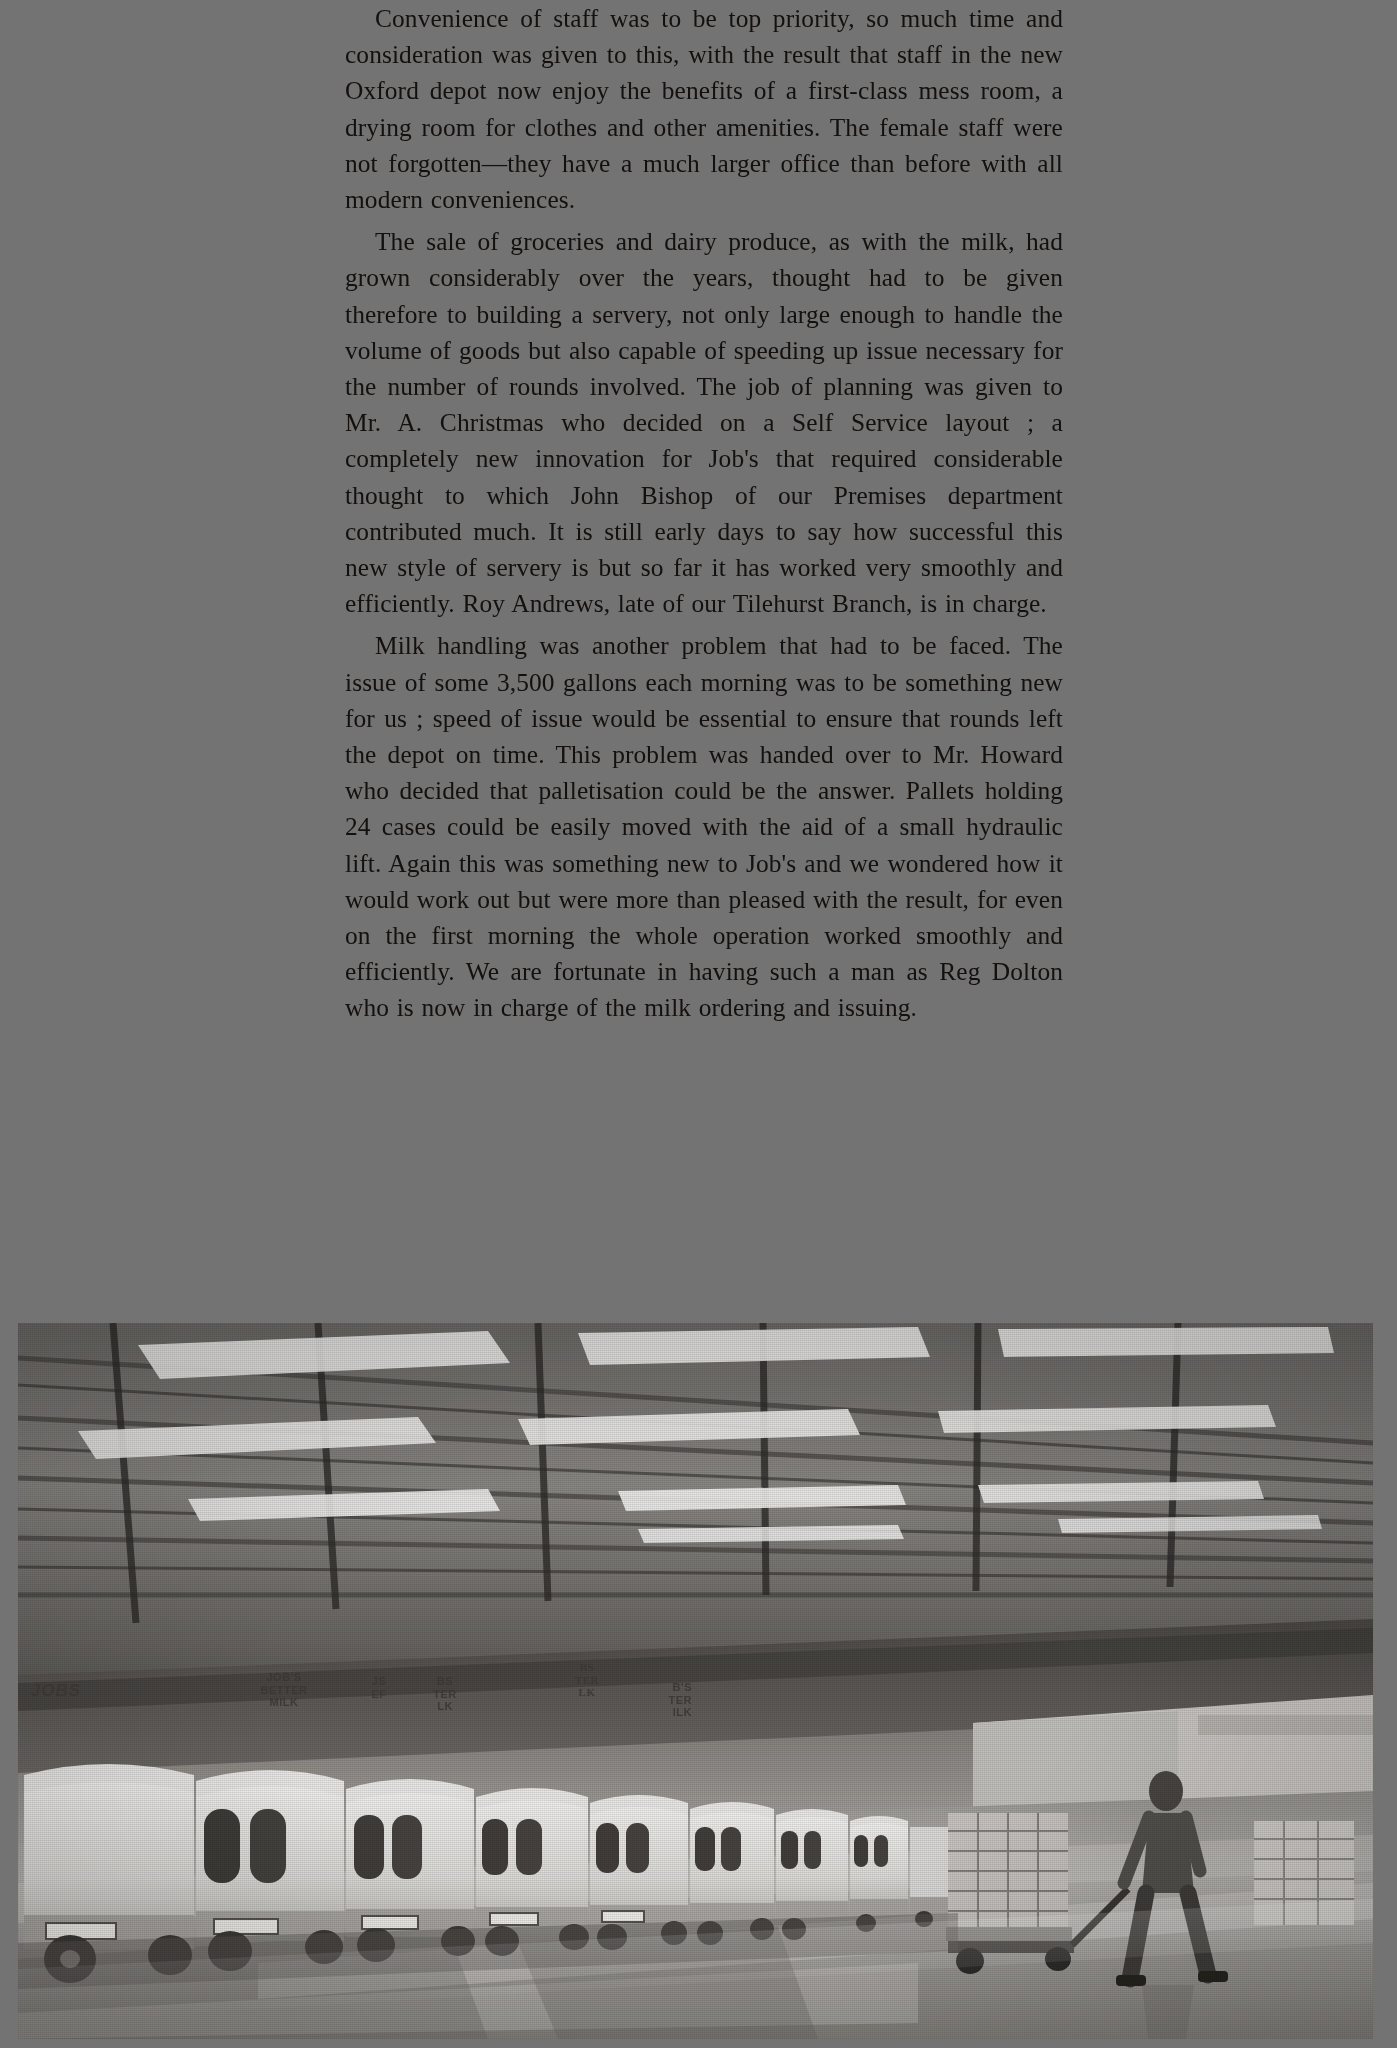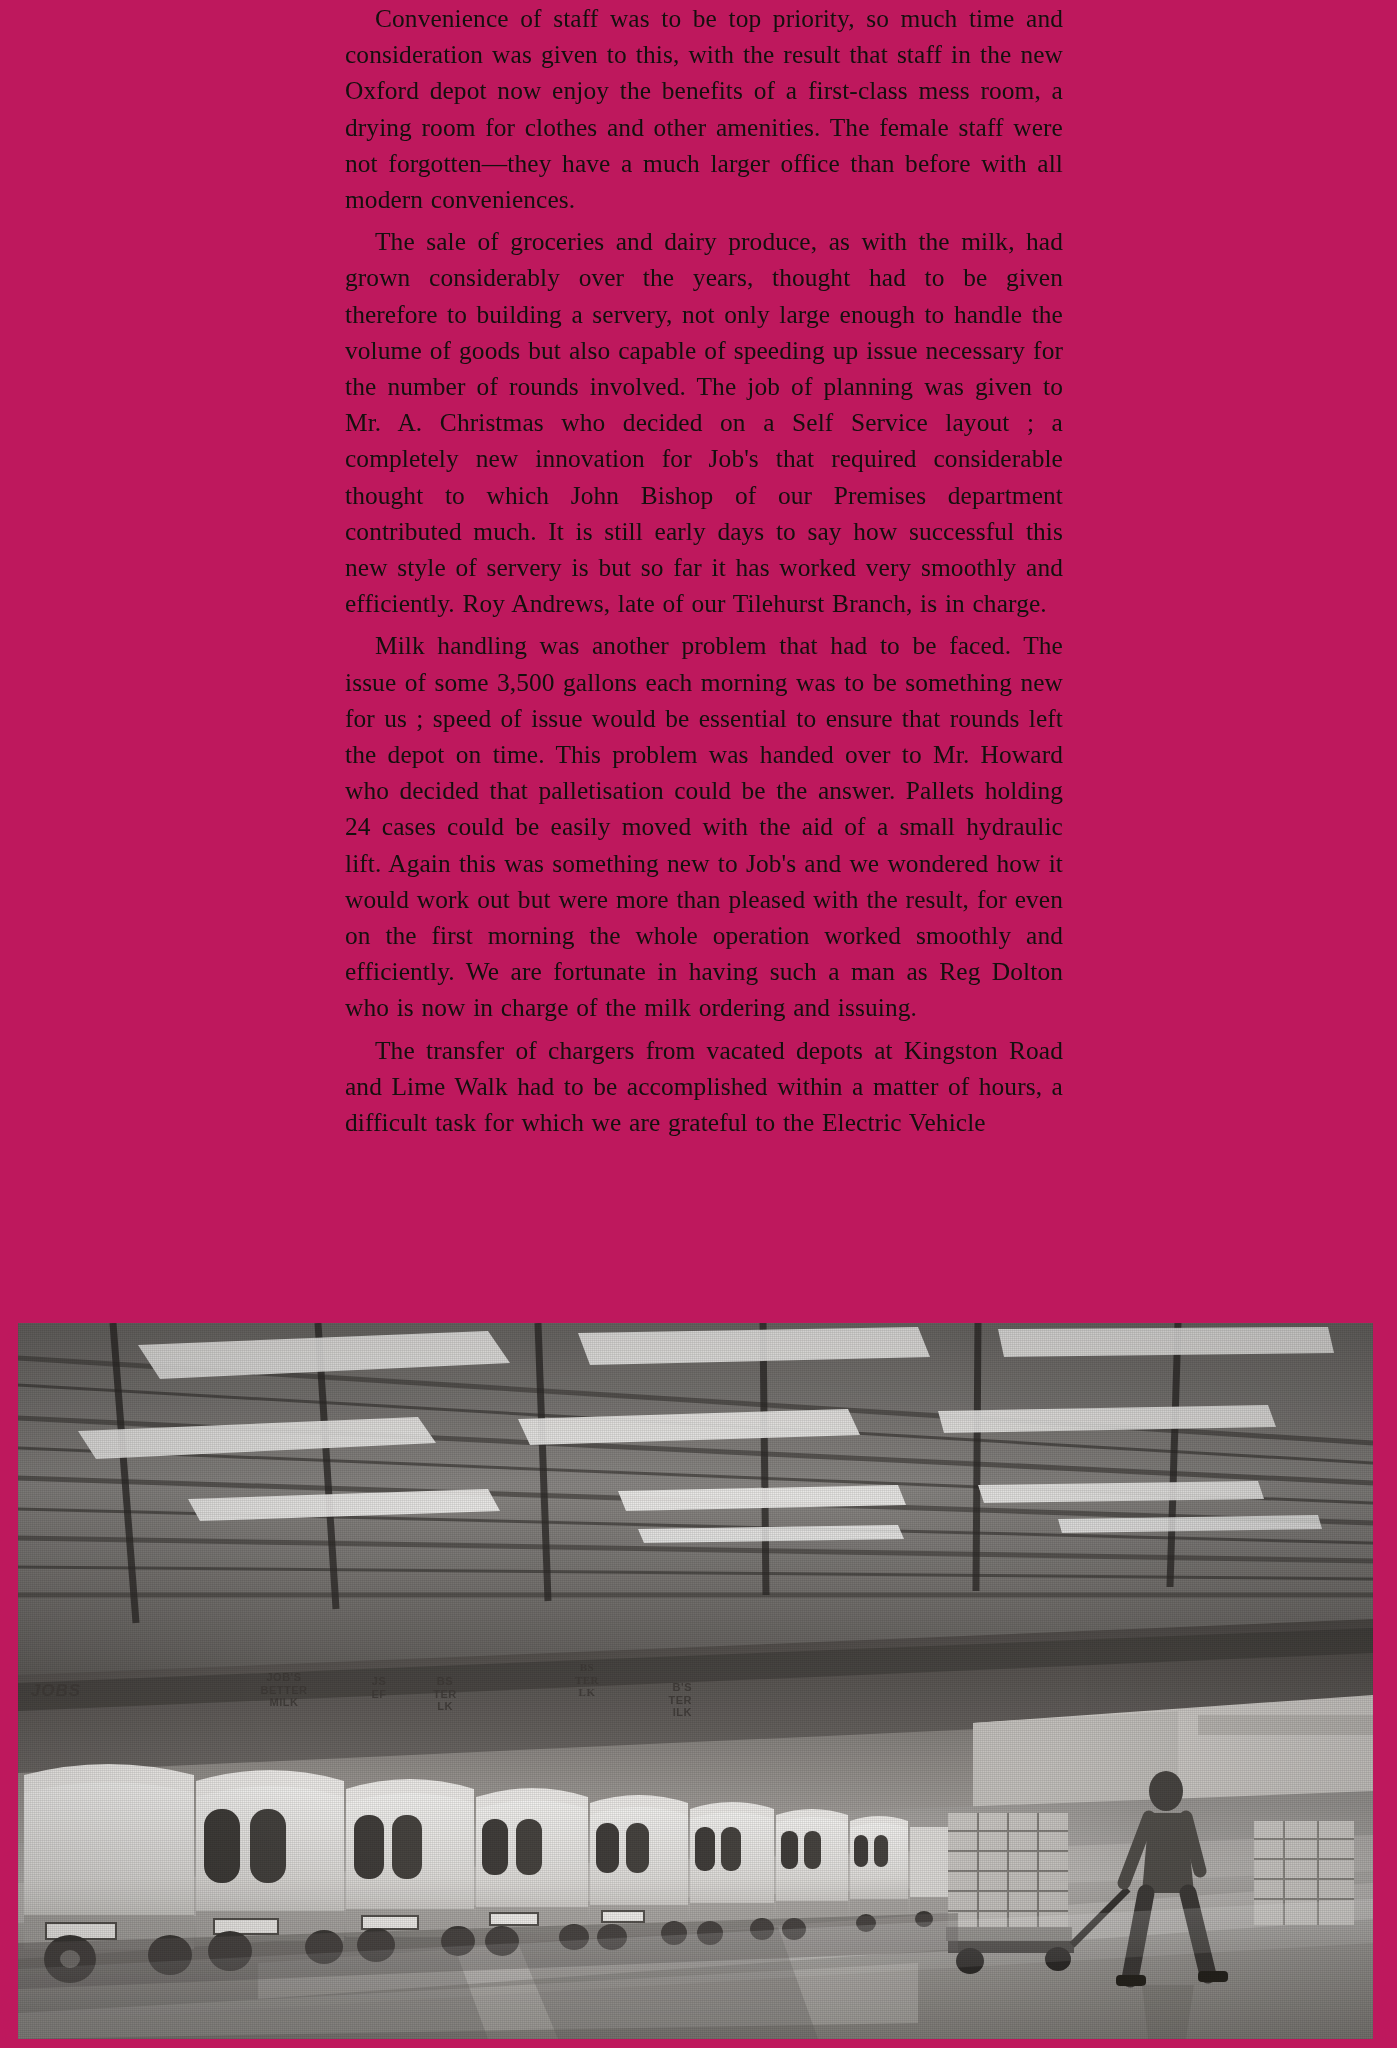--- a/index.html
+++ b/index.html
@@ -13,21 +13,21 @@
     height: 2048px;
     position: relative;
     font-family: "Liberation Serif", "DejaVu Serif", serif;
     color: #100d0b;
     overflow: hidden;
   }
 
   .page {
     position: absolute;
     inset: 0;
-    background: #be185d;
+    background: #737373;
   }
 
   
   .text-col {
     position: absolute;
     left: 345px;
     top: 0px;
     width: 718px;
   }
 
@@ -111,21 +111,20 @@
 </style>
 </head>
 <body>
 
 <div class="page">
 
   <div class="text-col">
     <p class="para loose">Convenience of staff was to be top priority, so much time and consideration was given to this, with the result that staff in the new Oxford depot now enjoy the benefits of a first-class mess room, a drying room for clothes and other amenities. The female staff were not forgotten—they have a much larger office than before with all modern conveniences.</p>
     <p class="para loose">The sale of groceries and dairy produce, as with the milk, had grown considerably over the years, thought had to be given therefore to building a servery, not only large enough to handle the volume of goods but also capable of speeding up issue necessary for the number of rounds involved. The job of planning was given to Mr. A. Christmas who decided on a Self Service layout ; a completely new innovation for Job's that required considerable thought to which John Bishop of our Premises department contributed much. It is still early days to say how successful this new style of servery is but so far it has worked very smoothly and efficiently. Roy Andrews, late of our Tilehurst Branch, is in charge.</p>
     <p class="para loose">Milk handling was another problem that had to be faced. The issue of some 3,500 gallons each morning was to be something new for us ; speed of issue would be essential to ensure that rounds left the depot on time. This problem was handed over to Mr. Howard who decided that palletisation could be the answer. Pallets holding 24 cases could be easily moved with the aid of a small hydraulic lift. Again this was something new to Job's and we wondered how it would work out but were more than pleased with the result, for even on the first morning the whole operation worked smoothly and efficiently. We are fortunate in having such a man as Reg Dolton who is now in charge of the milk ordering and issuing.</p>
-    <p class="para loose">The transfer of chargers from vacated depots at Kingston Road and Lime Walk had to be accomplished within a matter of hours, a difficult task for which we are grateful to the Electric Vehicle</p>
   </div>
 
 
   <div class="photo-wrap">
     <svg class="photo" viewBox="0 0 1355 716" preserveAspectRatio="none">
       <defs>
         <linearGradient id="roofGrad" x1="0" y1="0" x2="0" y2="1">
           <stop offset="0%" stop-color="#6f6c69"></stop>
           <stop offset="45%" stop-color="#8b8885"></stop>
           <stop offset="100%" stop-color="#5f5c59"></stop>

